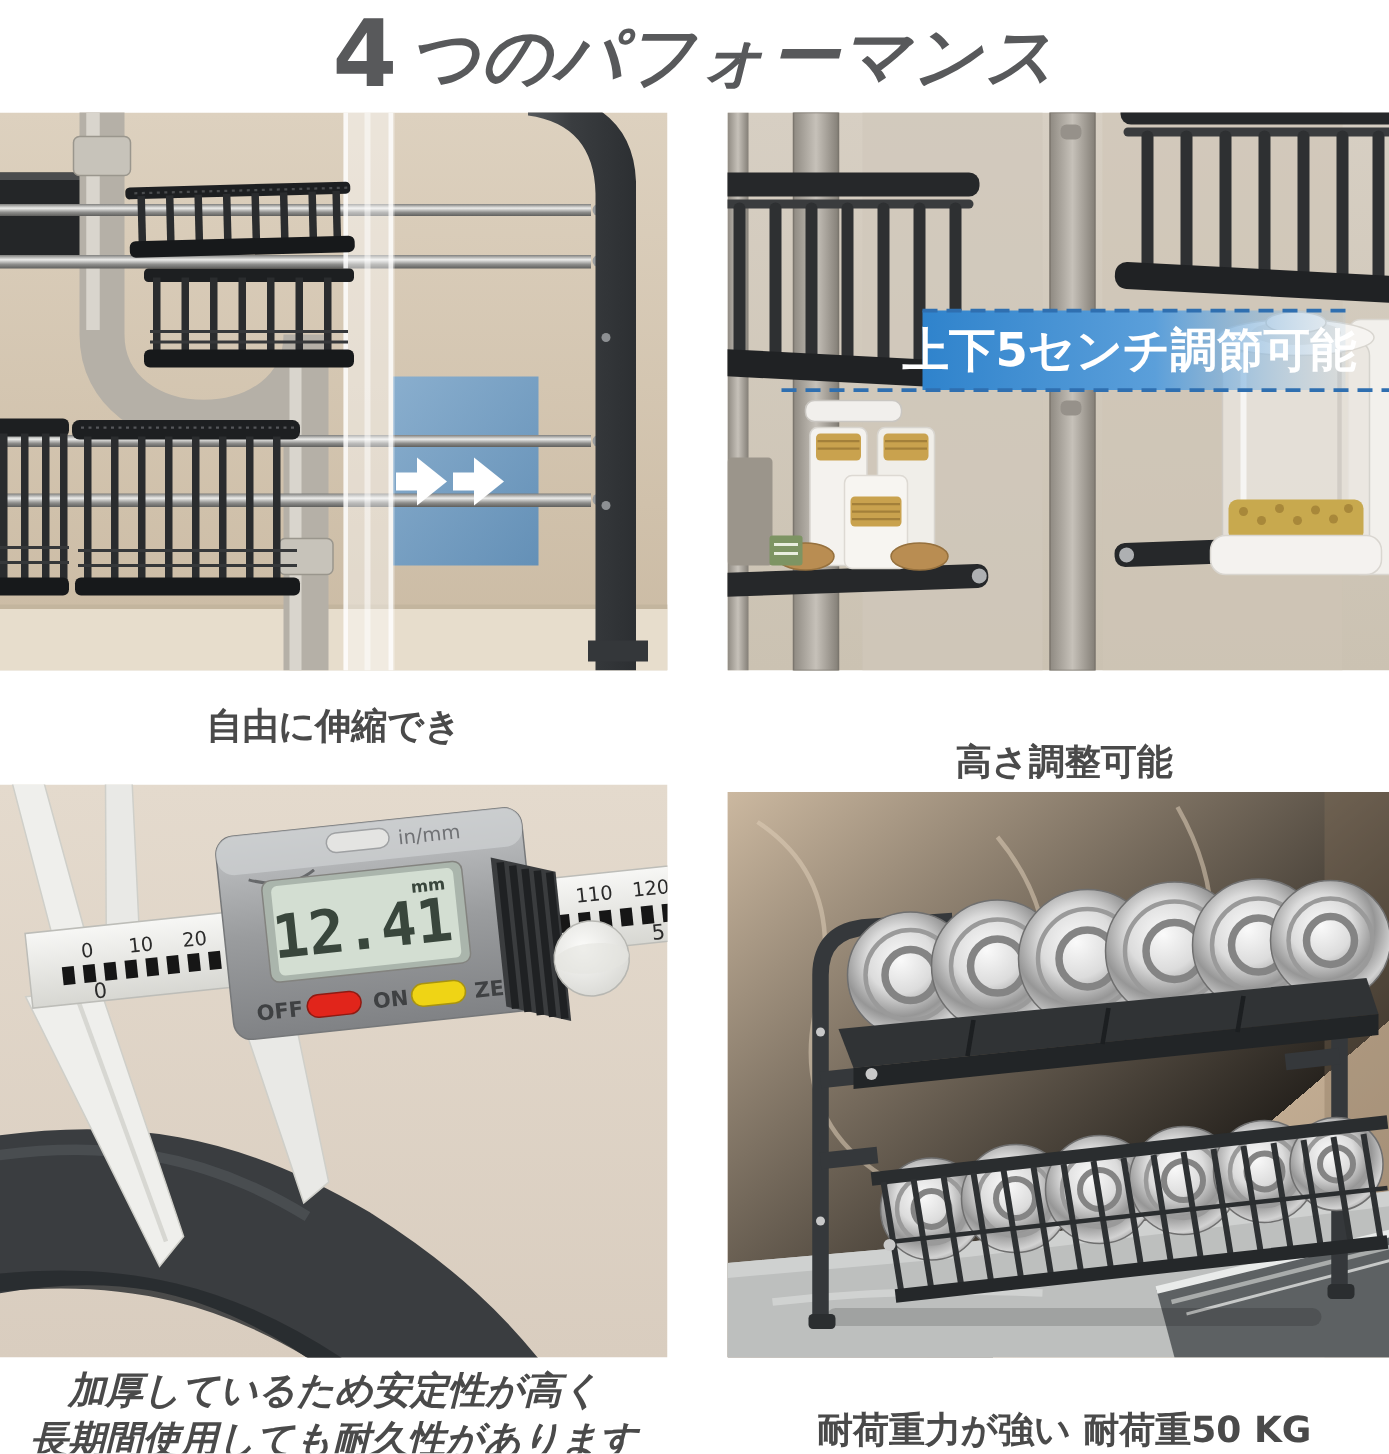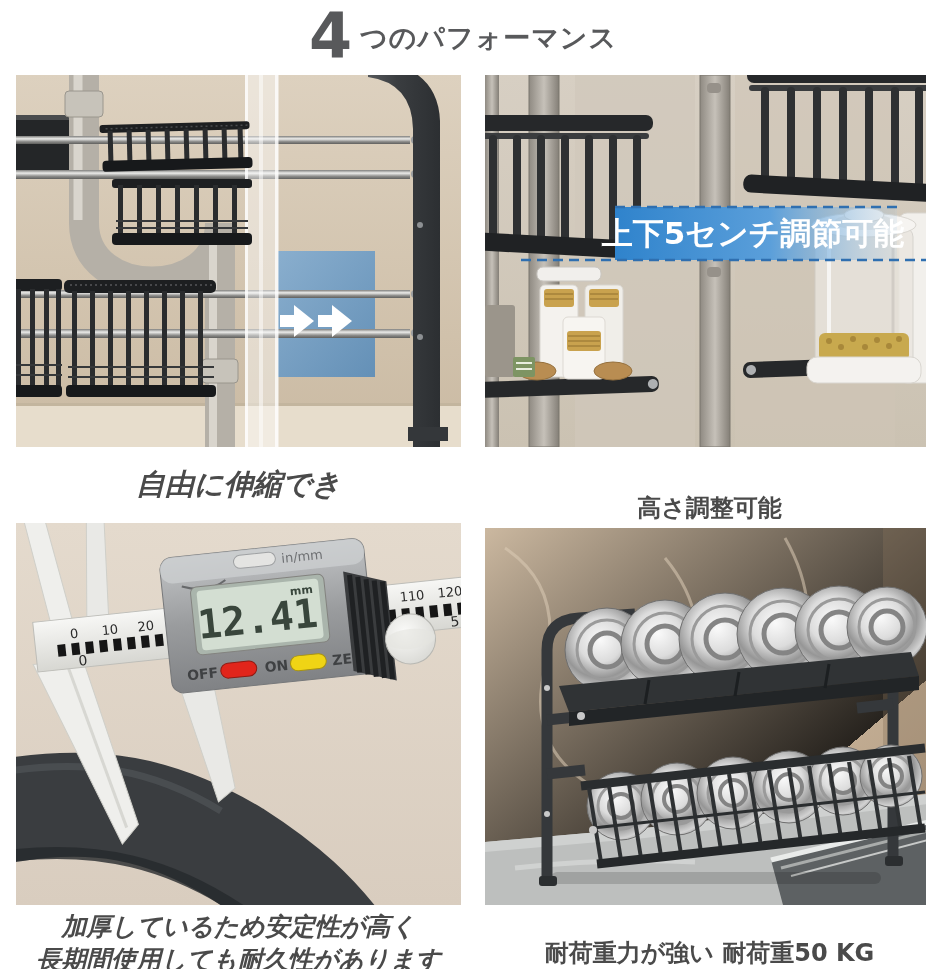--- a/index.html
+++ b/index.html
@@ -5,35 +5,34 @@
   html,body{margin:0;padding:0;background:#ffffff;}
   .page{
     width:926px;height:969px;background:#ffffff;position:relative;overflow:hidden;
     font-family:"DejaVu Sans","Liberation Sans",sans-serif;
   }
   .title-row{
     height:75px;display:flex;align-items:center;justify-content:center;gap:8px;
     color:#58595b;
   }
   .title-number{font-size:62px;font-weight:700;line-height:1;transform:translateY(-2px);}
-  .title-text{font-size:27px;font-weight:700;letter-spacing:1px;}
+  .title-text{font-size:46px;font-weight:700;letter-spacing:1px;font-style:italic;}
   .grid{
     display:grid;
     grid-template-columns:445px 449px;
-    column-gap:24px;
+    column-gap:40px;
     grid-template-rows:372px 76px 382px 64px;
-    padding-left:16px;
   }
   figure{margin:0;padding:0;}
   svg{display:block;}
   .cap{
     display:flex;flex-direction:column;align-items:center;justify-content:center;
     text-align:center;color:#4a4a4a;font-weight:600;line-height:1.3;
   }
-  .cap-tl span{font-size:29px;font-style:italic;}
+  .cap-tl span{font-size:24px;}
   .cap-tr span{font-size:24px;margin-top:48px;}
   .cap-bl{justify-content:flex-start;padding-top:6px;}
   .cap-bl span{font-size:25px;font-style:italic;}
   .cap-br{justify-content:flex-end;padding-top:14px;}
   .cap-br span{font-size:24px;}
   .photo-br{margin-top:5px;}
 </style>
 </head>
 <body>
 

